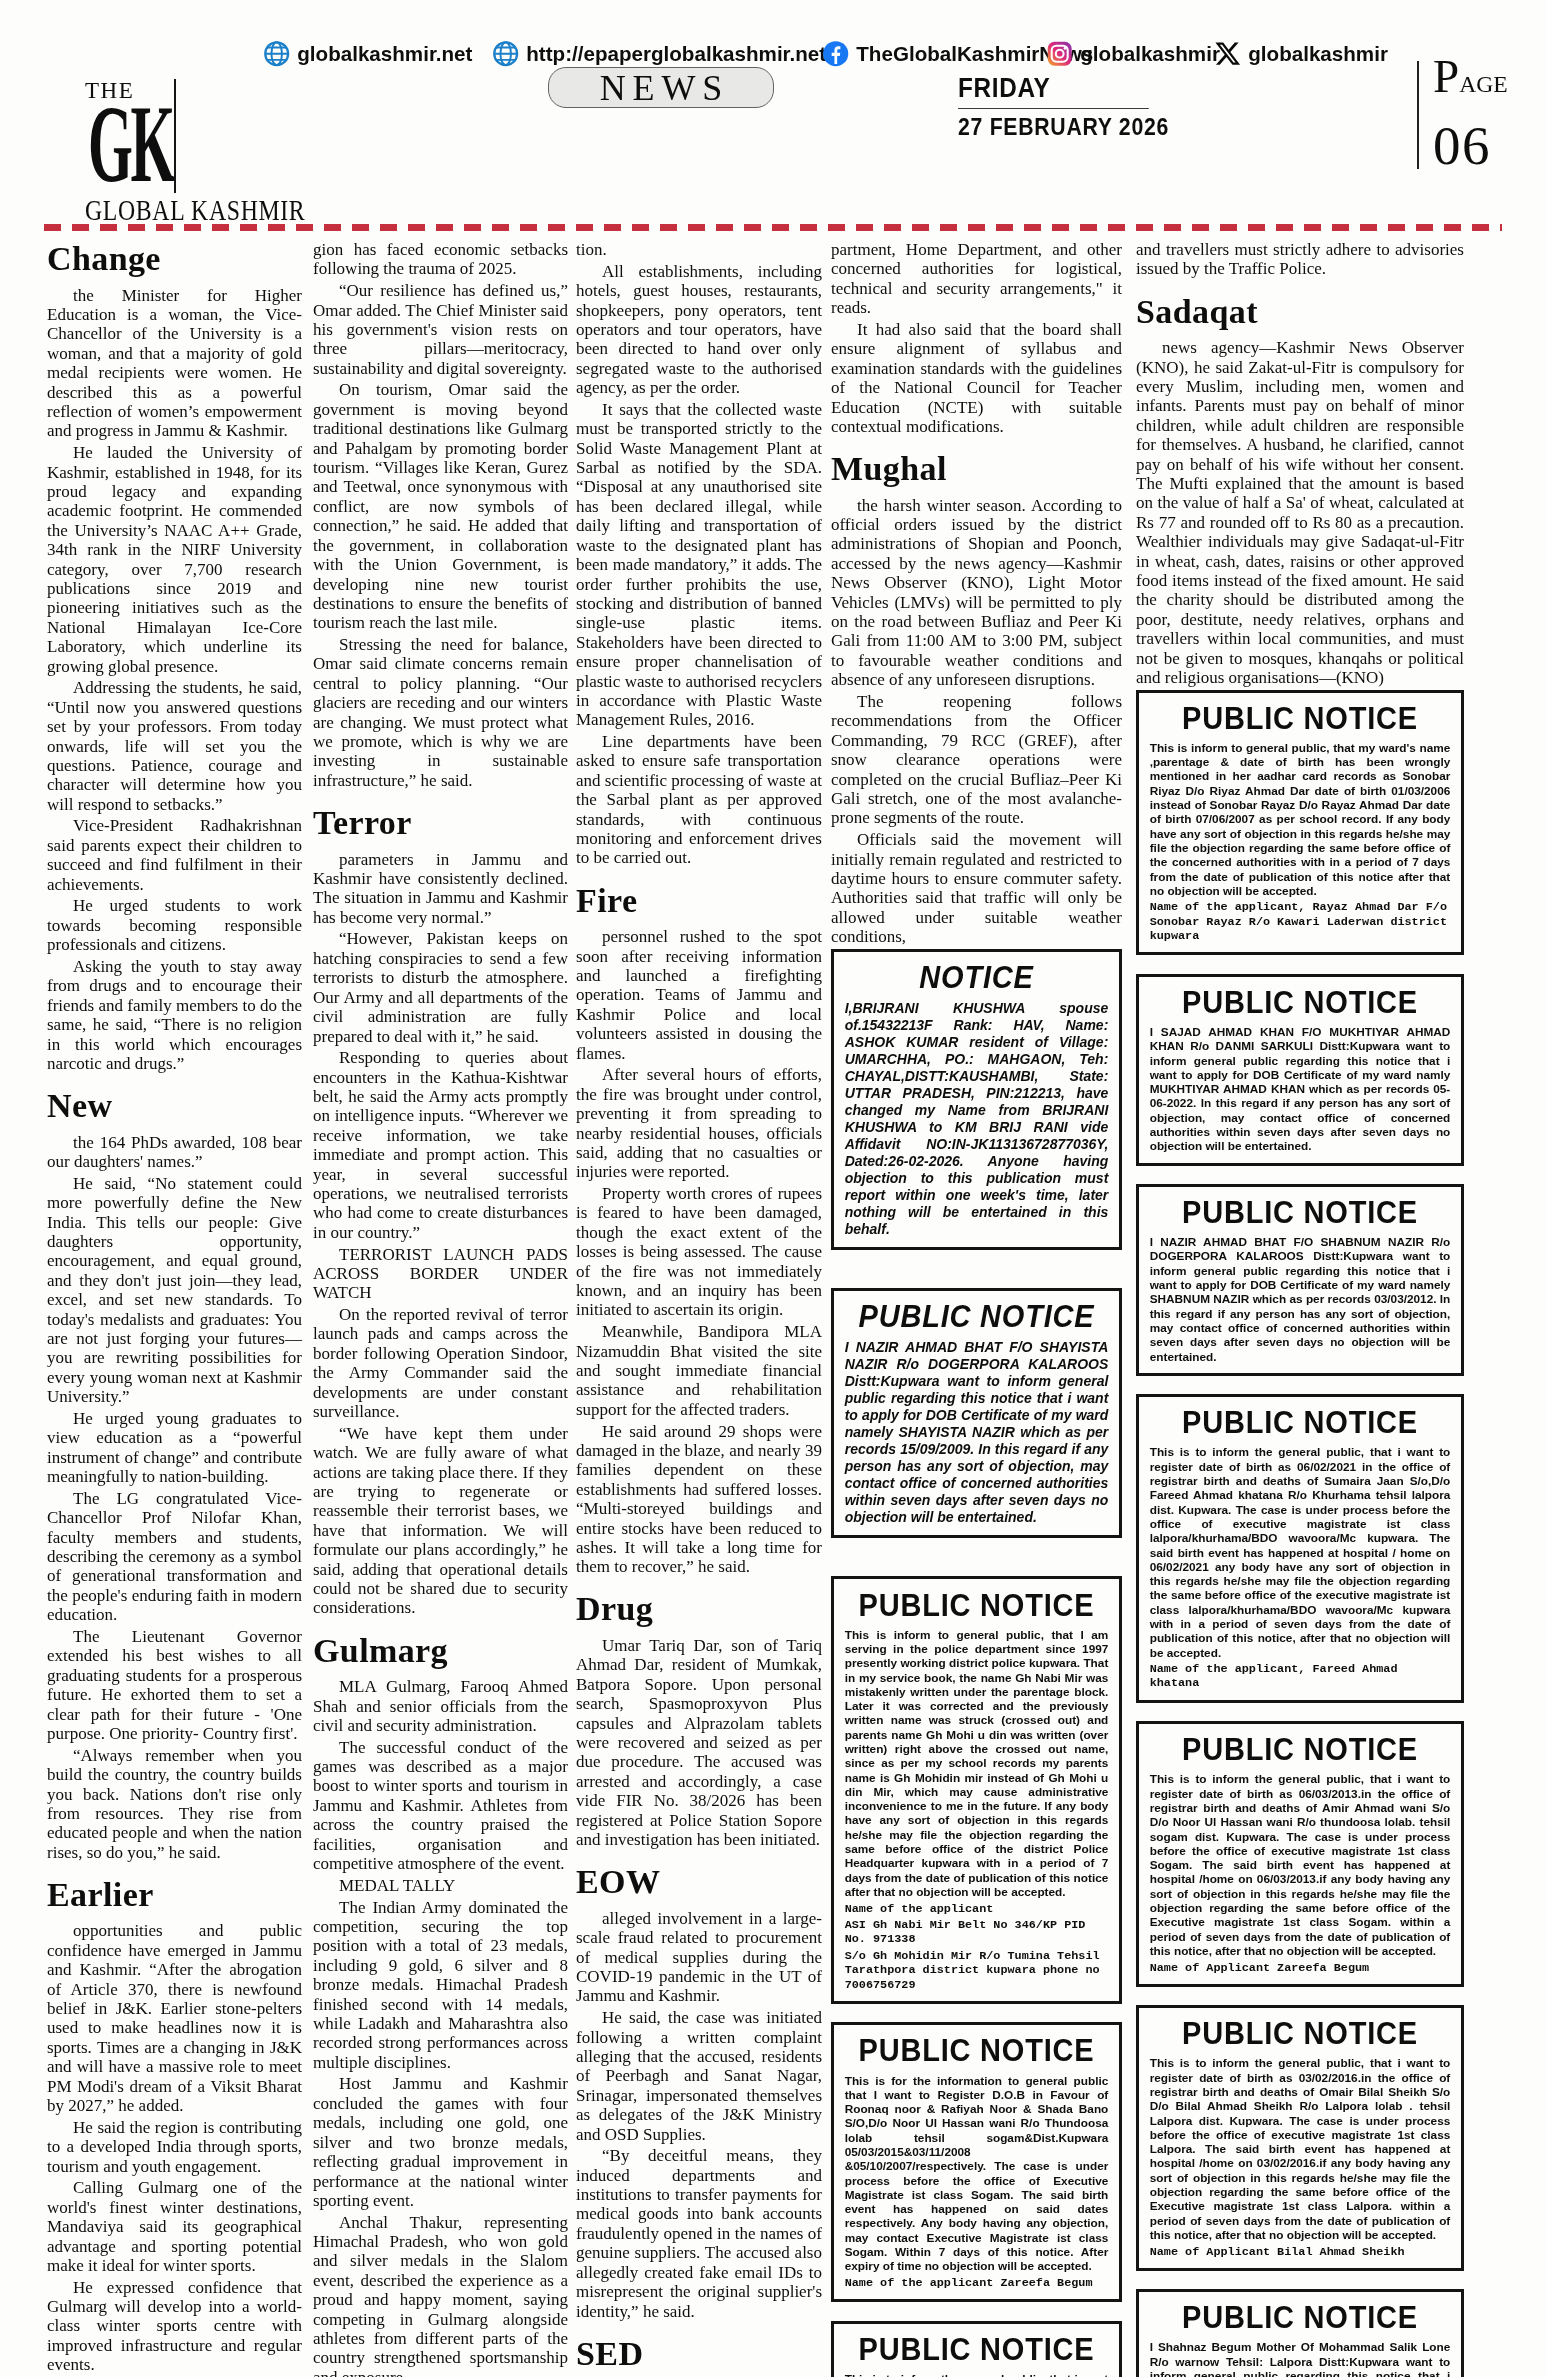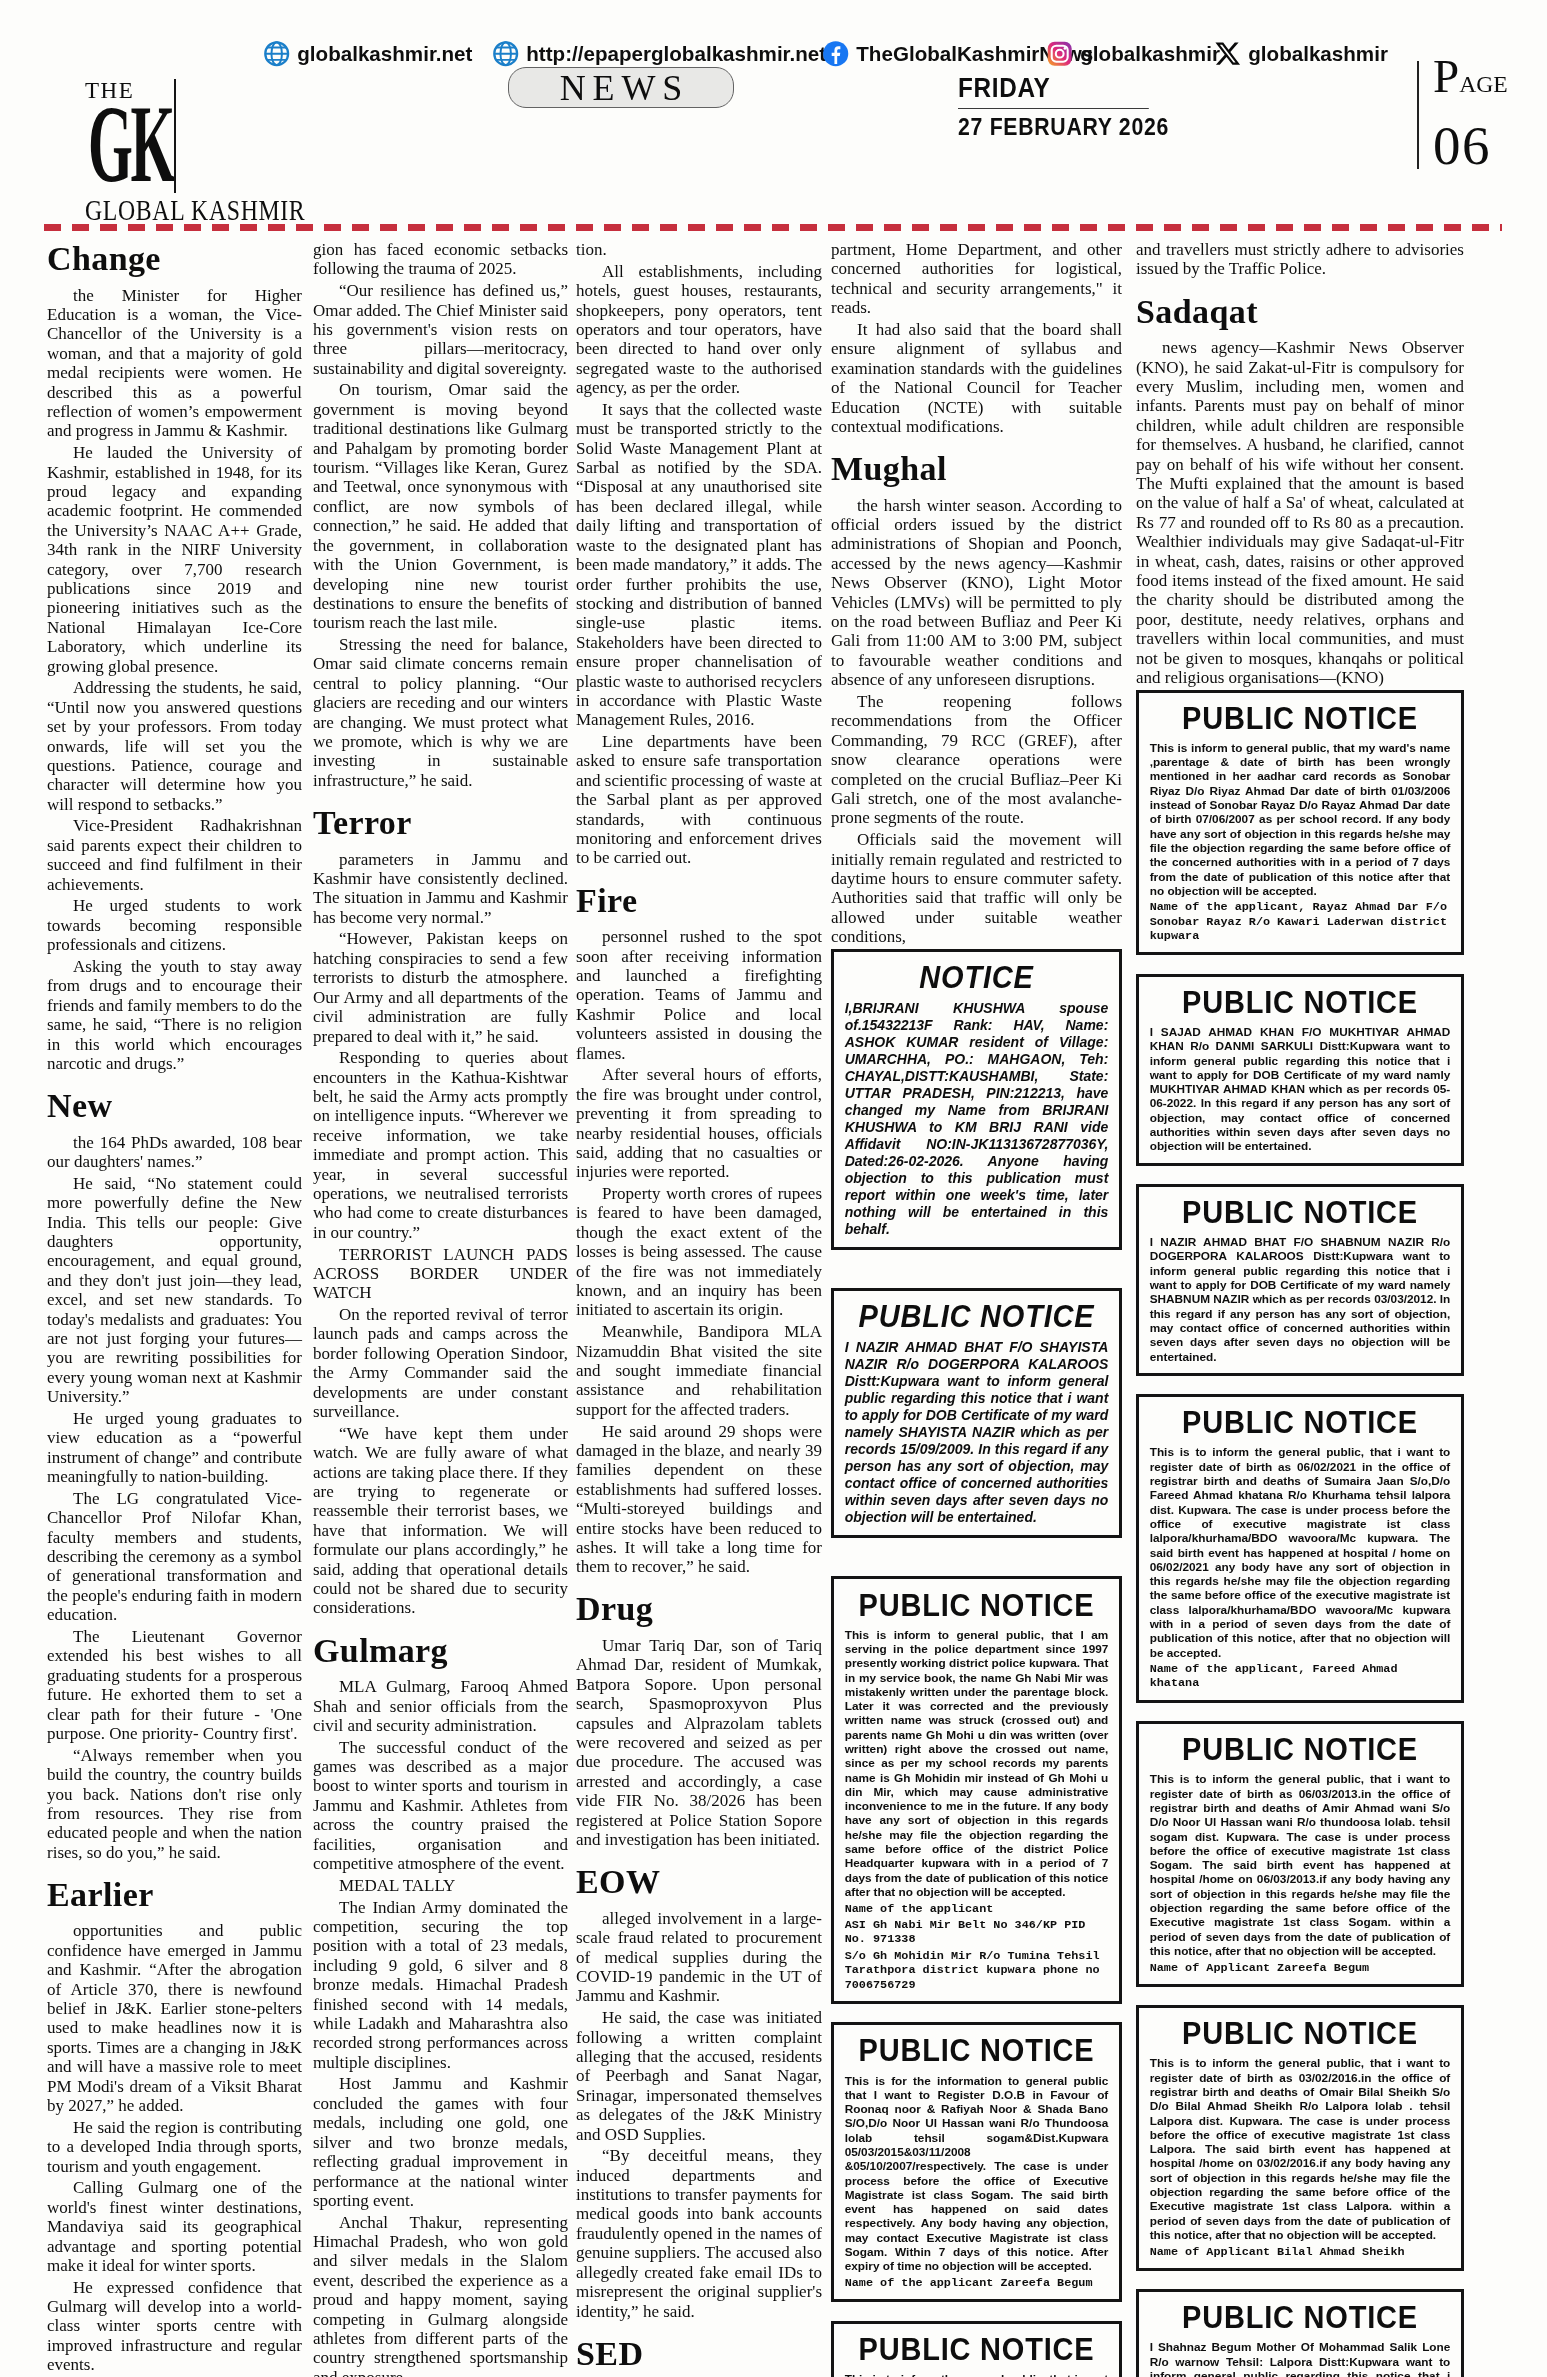--- a/index.html
+++ b/index.html
@@ -10,21 +10,21 @@
   .brand-the{position:absolute;left:85px;top:78px;font-size:23px;letter-spacing:1.5px;}
   .brand-gk{position:absolute;left:88px;top:91px;font-size:111px;line-height:.95;font-weight:bold;
             letter-spacing:-4.6px;transform:scaleX(.52);transform-origin:left top;}
   .brand-rule{position:absolute;left:174px;top:79px;width:2.3px;height:114px;background:#151515;}
   .brand-name{position:absolute;left:85px;top:194px;font-size:29px;white-space:nowrap;
               transform:scaleX(.82);transform-origin:left top;letter-spacing:0.8px;}
   .link-item{position:absolute;top:40px;display:flex;align-items:center;gap:6.9px;
              font-family:Liberation Sans, sans-serif;font-weight:bold;font-size:20.6px;}
   .link-item .icon{width:27.4px;height:27.4px;display:inline-block;}
   .link-item .icon svg{width:27.4px;height:27.4px;display:block;}
-  .news-badge{position:absolute;left:508px;top:67px;width:226px;height:41px;background:#e8e8e6;
+  .news-badge{position:absolute;left:548px;top:67px;width:226px;height:41px;background:#e8e8e6;
               border:1.5px solid #636363;border-radius:18px;display:flex;align-items:center;justify-content:center;
               font-size:36px;letter-spacing:6.9px;padding-left:7px;box-sizing:border-box;}
   .date-block{position:absolute;left:958px;top:73px;font-family:"Liberation Sans","DejaVu Sans",sans-serif;
               font-weight:bold;transform:scaleX(.9);transform-origin:left top;}
   .date-day{font-size:27px;letter-spacing:0.8px;}
   .date-rule{width:212px;border-top:1.5px solid #3a3a3a;margin:3.8px 0 5.3px;}
   .date-date{font-size:23.6px;letter-spacing:0.8px;white-space:nowrap;}
   .page-rule{position:absolute;left:1417px;top:61px;width:2.3px;height:108px;background:#222;}
   .page-block{position:absolute;left:1433px;top:58px;width:99px;}
   .page-word{font-size:23.6px;line-height:37px;}

